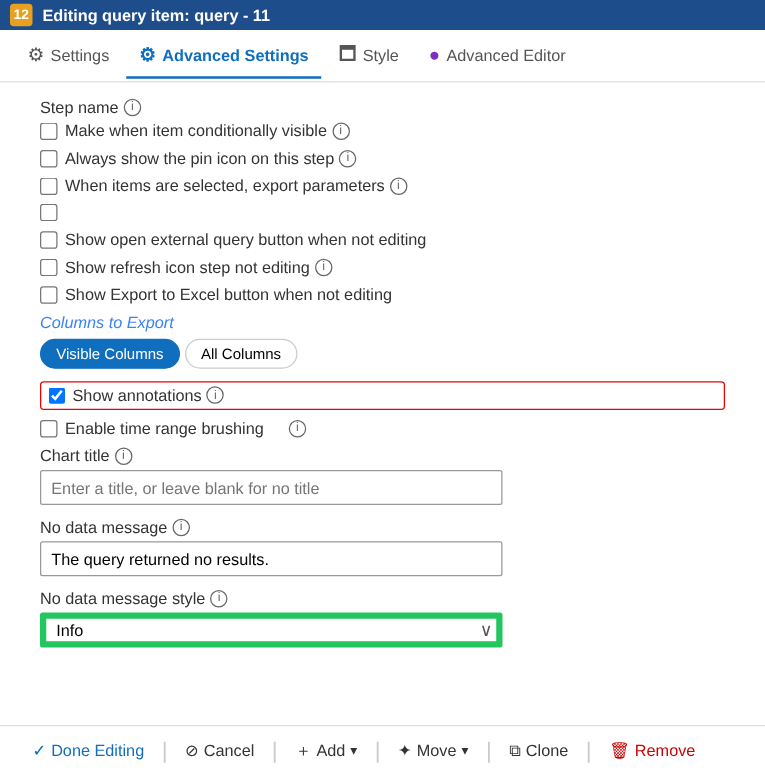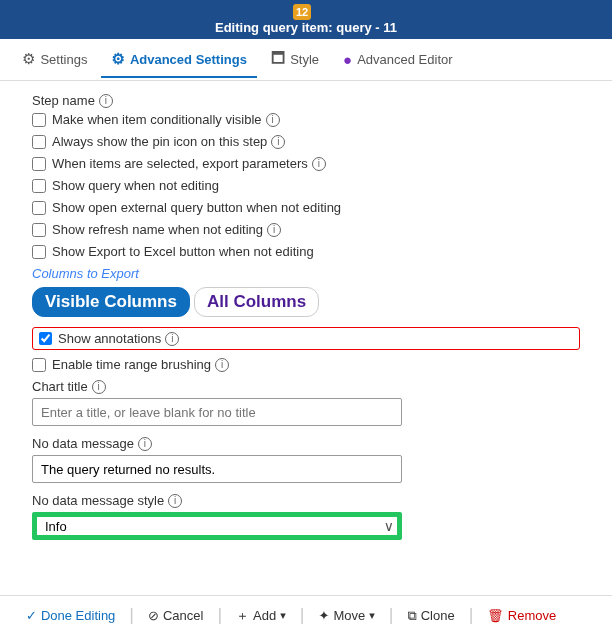--- a/index.html
+++ b/index.html
@@ -13,24 +13,23 @@
       color: #333;
     }
 
     
     .title-bar {
       background: #1e4d8c;
       color: #fff;
       display: flex;
       align-items: center;
       padding: 4px 8px;
-      height: 39px;
+      height: 24px;
       font-size: 13px;
       font-weight: 600;
-      flex-direction: column;
     }
     .title-bar-icon {
       background: #e8a020;
       color: #fff;
       font-size: 11px;
       font-weight: 700;
       width: 18px;
       height: 18px;
       border-radius: 3px;
       display: flex;
@@ -150,32 +149,31 @@
     }
     .toggle-group {
       display: flex;
       align-items: center;
       gap: 4px;
       margin-bottom: 10px;
     }
     .toggle-btn {
       padding: 4px 12px;
       border-radius: 12px;
-      font-size: 17px;
+      font-size: 12px;
       cursor: pointer;
       border: 1.5px solid #106ebe;
-      font-weight: bold;
     }
     .toggle-btn.selected {
       background: #106ebe;
       color: #fff;
     }
     .toggle-btn.unselected {
       background: #fff;
-      color: #4c1d95;
+      color: #000000;
       border-color: #ccc;
     }
 
     
     .dropdown-wrap {
       position: relative;
       max-width: 370px;
       margin-bottom: 6px;
     }
     .dropdown-select {
@@ -291,36 +289,33 @@
   <div class="checkbox-row">
     <input type="checkbox" id="export-params" style="">
     <label for="export-params">
       <span>When items are selected, export parameters</span>
       <span class="info-icon">i</span>
     </label>
   </div>
 
   <div class="checkbox-row">
     <input type="checkbox" id="show-query" style="">
-    <label for="show-query">
-      <span>Show query when not editing</span>
-    </label>
   </div>
 
   <div class="checkbox-row">
     <input type="checkbox" id="open-external" style="">
     <label for="open-external">
       <span>Show open external query button when not editing</span>
     </label>
   </div>
 
   <div class="checkbox-row">
     <input type="checkbox" id="refresh-icon" style="">
     <label for="refresh-icon">
-      <span>Show refresh name when not editing</span>
+      <span>Show refresh icon step not editing</span>
       <span class="info-icon">i</span>
     </label>
   </div>
 
   <div class="checkbox-row">
     <input type="checkbox" id="export-excel" style="">
     <label for="export-excel">
       <span>Show Export to Excel button when not editing</span>
     </label>
   </div>
@@ -328,30 +323,30 @@
   
   <div class="section-label">Columns to Export</div>
   <div class="toggle-group">
     <button class="toggle-btn selected">Visible Columns</button>
     <button class="toggle-btn unselected">All Columns</button>
   </div>
 
   
   <div class="highlighted-row">
     <input type="checkbox" id="show-annotations" checked="" style="">
-    <label for="show-annotations" style="display:flex;align-items:center;gap:4px;">
+    <label for="show-annotations" style="display:flex;align-items:flex-start;gap:4px;">
       <span>Show annotations</span>
       <span class="info-icon">i</span>
     </label>
   </div>
 
   
   <div class="checkbox-row">
     <input type="checkbox" id="enable-brushing" style="">
-    <label for="enable-brushing" style="display:flex;align-items:center;gap:4px;">
+    <label for="enable-brushing" style="display:flex;align-items:center;gap:20px;">
       <span>Enable time range brushing</span>
       <span class="info-icon">i</span>
     </label>
   </div>
 
   
   <div class="field-label">
     <span>Chart title</span>
     <span class="info-icon">i</span>
   </div>

